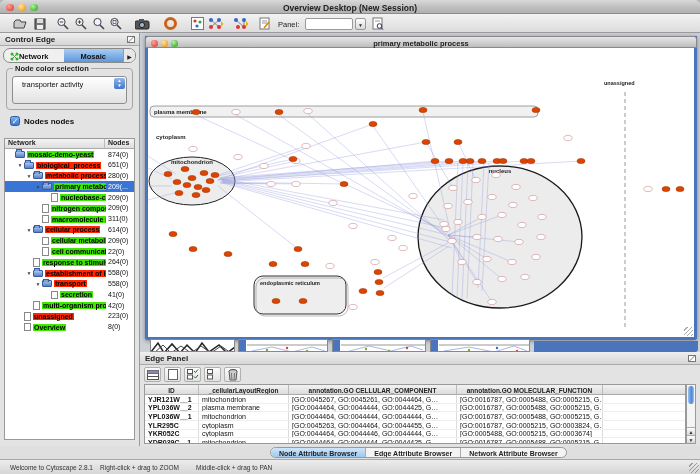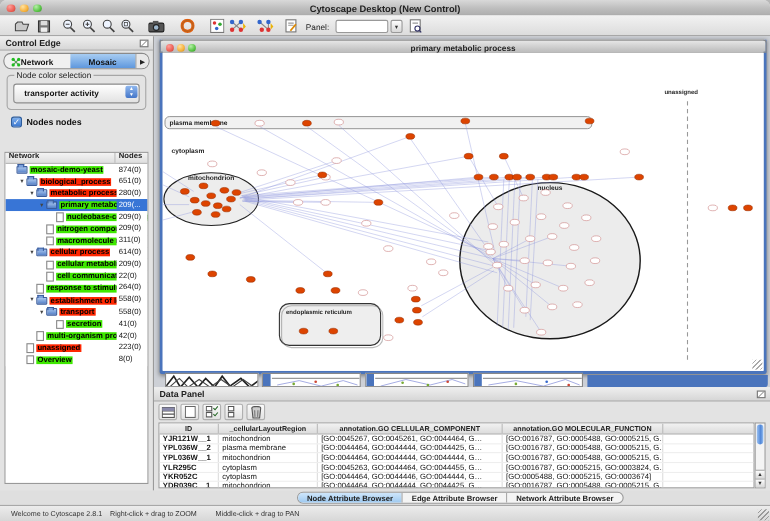--- a/index.html
+++ b/index.html
@@ -52,24 +52,24 @@
     border-radius:7px; overflow:hidden; background:#f0f0f0; }
   .cp-tab { flex:1; font-size:7.5px; font-weight:bold; color:#111; text-align:center;
     padding-top:3px; position:relative; }
   .cp-tab.sel { background:linear-gradient(#a8cdf2,#5e97dd); }
   .cp-tab .mini-net { position:absolute; left:6px; top:3px; }
   .cp-tab-more { width:12px; border-left:1px solid #999; font-size:6px; text-align:center;
     padding-top:4px; color:#222; background:#e8e8e8; }
   .groupbox { margin:5px 6px 0 6px; border:1px solid #a6a6a6; border-radius:4px;
     padding:7px 5px 5px 5px; position:relative; }
   .groupbox-label { position:absolute; top:-5px; left:6px; background:#e3e3e3;
-    font-size:7.5px; font-weight:normal; padding:0 2px; color:#222; }
-  .dropdown { height:18px; border:1px solid #8e8e8e; border-radius:3px;
+    font-size:7.5px; font-weight:bold; padding:0 2px; color:#222; }
+  .dropdown { height:28px; border:1px solid #8e8e8e; border-radius:3px;
     background:linear-gradient(#ffffff,#e2e2e2); position:relative; font-size:7.5px;
-    font-weight:bold; color:#111; padding:2.5px 0 0 9px; }
+    font-weight:normal; color:#111; padding:2.5px 0 0 9px; }
   .dd-stepper { position:absolute; right:1px; top:1px; width:11px; height:10.5px;
     border-radius:2px; background:linear-gradient(#8fb7ee,#4577c9); color:#fff; font-size:4.5px;
     text-align:center; line-height:5px; }
   .checkrow { margin:6px 0 0 10px; display:flex; align-items:center; gap:4px; }
   .checkbox { width:10px; height:10px; border:1px solid #2c5c9c; border-radius:2.5px;
     background:linear-gradient(#7fb0ec,#3a77d0); color:#fff; font-size:8px; line-height:9px;
     text-align:center; font-weight:bold; }
   .checklabel { font-size:8px; font-weight:bold; color:#111; }
 
   .treebox { position:absolute; left:4px; right:4px; top:105px; bottom:6px;
@@ -153,21 +153,21 @@
 </style>
 </head>
 <body>
 
 <div class="win">
 
   <div class="titlebar">
     <span class="tl r"></span>
     <span class="tl y"></span>
     <span class="tl g"></span>
-    <div class="wtitle">Cytoscape Desktop (New Control)</div>
+    <div class="wtitle">Overview Desktop (New Session)</div>
   </div>
 
   <div class="toolbar">
     <div class="tbtn" style="left:12px">
       <svg width="14" height="12">
           <path d="M1 4 L3 2 H7 L8 4 H13 L11 10 H1 Z" fill="#c9c9c9" stroke="#444" stroke-width="1"></path>
         </svg>
       </div>
     <div class="tbtn" style="left:32px">
       <svg width="12" height="12">
@@ -626,21 +626,21 @@
           <circle cx="30" cy="9" r="1.2" fill="#7a3"></circle>
           <circle cx="58" cy="7" r="1.2" fill="#36c"></circle>
           <circle cx="78" cy="10" r="1.2" fill="#c43"></circle>
         </svg>
     </div>
     <div class="peek-blue" style="left:394px; width:164px;"></div>
   </div>
 
   <div class="dpanel">
     <div class="phead">
-      <span>Data Panel</span>
+      <span>Edge Panel</span>
       <span class="floatico"></span>
     </div>
     <div class="dp-tools">
       <div class="dbtn">
         <svg width="12" height="10">
             <rect x=".5" y=".5" width="11" height="9" fill="#fff" stroke="#555"></rect>
             <line x1=".5" y1="3.5" x2="11.5" y2="3.5" stroke="#555"></line>
             <line x1=".5" y1="6.5" x2="11.5" y2="6.5" stroke="#555"></line>
             <rect x=".5" y=".5" width="11" height="3" fill="#88a"></rect>
           </svg>

